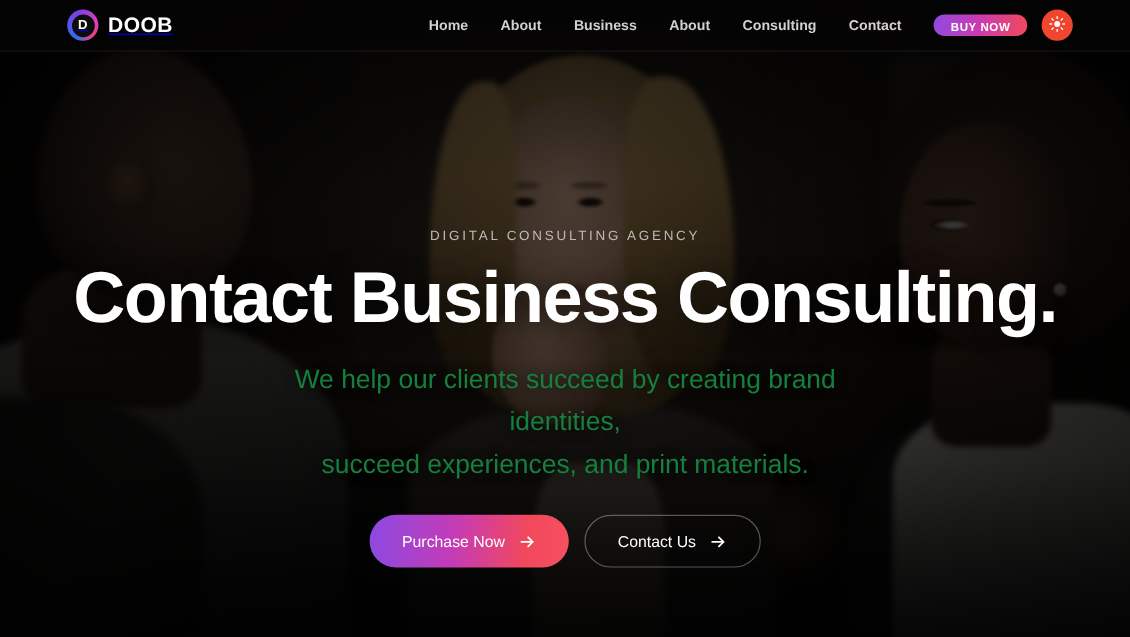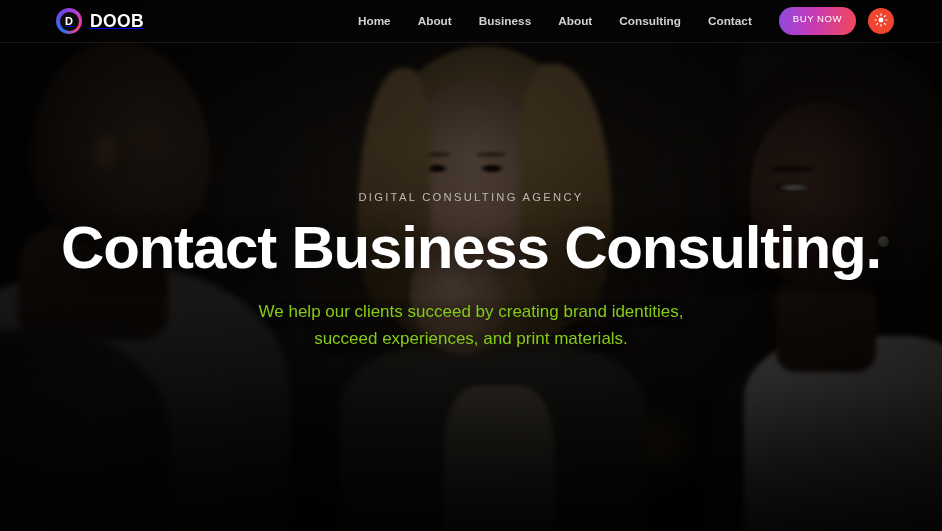--- a/index.html
+++ b/index.html
@@ -255,23 +255,23 @@
   .main-nav {
     margin-left: auto; display: flex; align-items: center; gap: 27px; font-weight: bold;
   }
   .nav-link {
     color: #d3d1cf; font-size: 11.8px; text-decoration: none; white-space: nowrap;
   }
 
   .header-actions { display: flex; align-items: center; gap: 12px; margin-left: 27px; }
   .buy-now {
     background: linear-gradient(95deg, #8f4ae0 0%, #c73bb4 45%, #f2485a 100%);
-    color: #fff; font-size: 9.6px; font-weight: normal; letter-spacing: .5px;
+    color: #fff; font-size: 9.6px; font-weight: bold; letter-spacing: .5px;
     border: none; border-radius: 999px;
-    padding: 7px 14px 11px 14px; cursor: pointer; line-height: 1;
+    padding: 7px 14px 1px 14px; cursor: pointer; line-height: 1;
   }
   .mode-toggle {
     width: 26px; height: 26px; border-radius: 50%; border: none; cursor: pointer;
     background: #f0452e;
     display: flex; align-items: center; justify-content: center; flex: none;
   }
 
   
   .hero-content {
     position: absolute; left: 0; top: 58px; width: 942px; height: 488px;
@@ -283,21 +283,21 @@
     color: #bdb9b5; font-size: 11.2px; letter-spacing: 2.3px; text-transform: uppercase;
   }
   .hero-title {
     margin-top: 13px;
     color: #fff; font-size: 60px; font-weight: bold; letter-spacing: -1.2px;
     line-height: 1.06; white-space: nowrap;
     text-shadow: 0 2px 22px rgba(0,0,0,.6);
   }
   .hero-sub {
     margin-top: 18px;
-    color: #84cc16; font-size: 17px; line-height: 1.62; max-width: 520px;
+    color: #15803d; font-size: 22px; line-height: 1.62; max-width: 520px;
     text-shadow: 0 1px 10px rgba(0,0,0,.55);
   }
   .hero-cta { margin-top: 25px; display: flex; align-items: center; gap: 13px; }
 
   .btn {
     display: inline-flex; align-items: center; gap: 11px;
     height: 44px; padding: 0 27px; border-radius: 999px;
     font-size: 13.2px; cursor: pointer; white-space: nowrap;
     text-decoration: none; line-height: 1;
   }
@@ -402,15 +402,36 @@
     <div class="eyebrow">DIGITAL CONSULTING AGENCY</div>
 
     <h1 class="hero-title">Contact Business Consulting.</h1>
 
     <p class="hero-sub">
       <span>We help our clients succeed by creating brand identities,</span>
       <br>
       <span>succeed experiences, and print materials.</span>
     </p>
 
+    <div class="hero-cta">
+      <a class="btn btn-primary" href="#">
+        <span>Purchase Now</span>
+        <span class="arrow">
+          <svg width="15" height="15" viewBox="0 0 24 24" fill="none" stroke="#ffffff" stroke-width="2.4" stroke-linecap="round" stroke-linejoin="round">
+            <line x1="4" y1="12" x2="19" y2="12"></line>
+            <polyline points="13,6 19,12 13,18"></polyline>
+          </svg>
+        </span>
+      </a>
+
+      <a class="btn btn-ghost" href="#">
+        <span>Contact Us</span>
+        <span class="arrow">
+          <svg width="15" height="15" viewBox="0 0 24 24" fill="none" stroke="#ffffff" stroke-width="2.4" stroke-linecap="round" stroke-linejoin="round">
+            <line x1="4" y1="12" x2="19" y2="12"></line>
+            <polyline points="13,6 19,12 13,18"></polyline>
+          </svg>
+        </span>
+      </a>
+    </div>
   </section>
 
 </div>
 
 </body></html>

